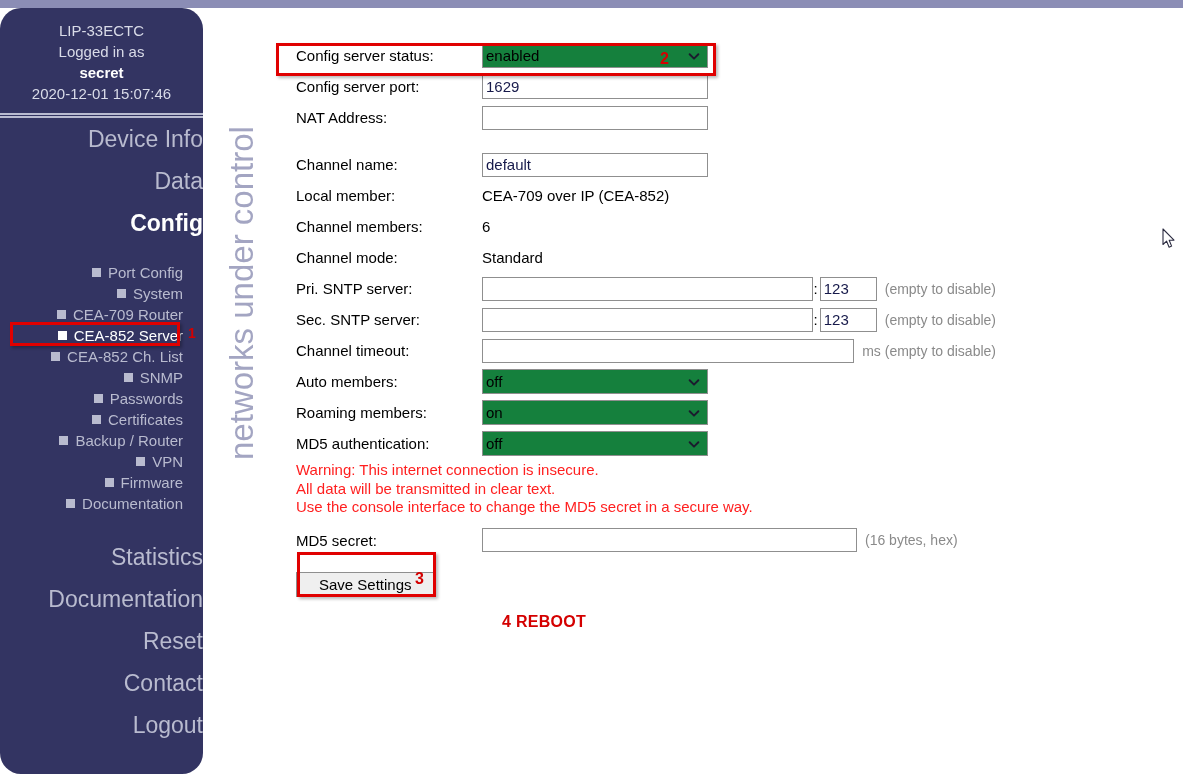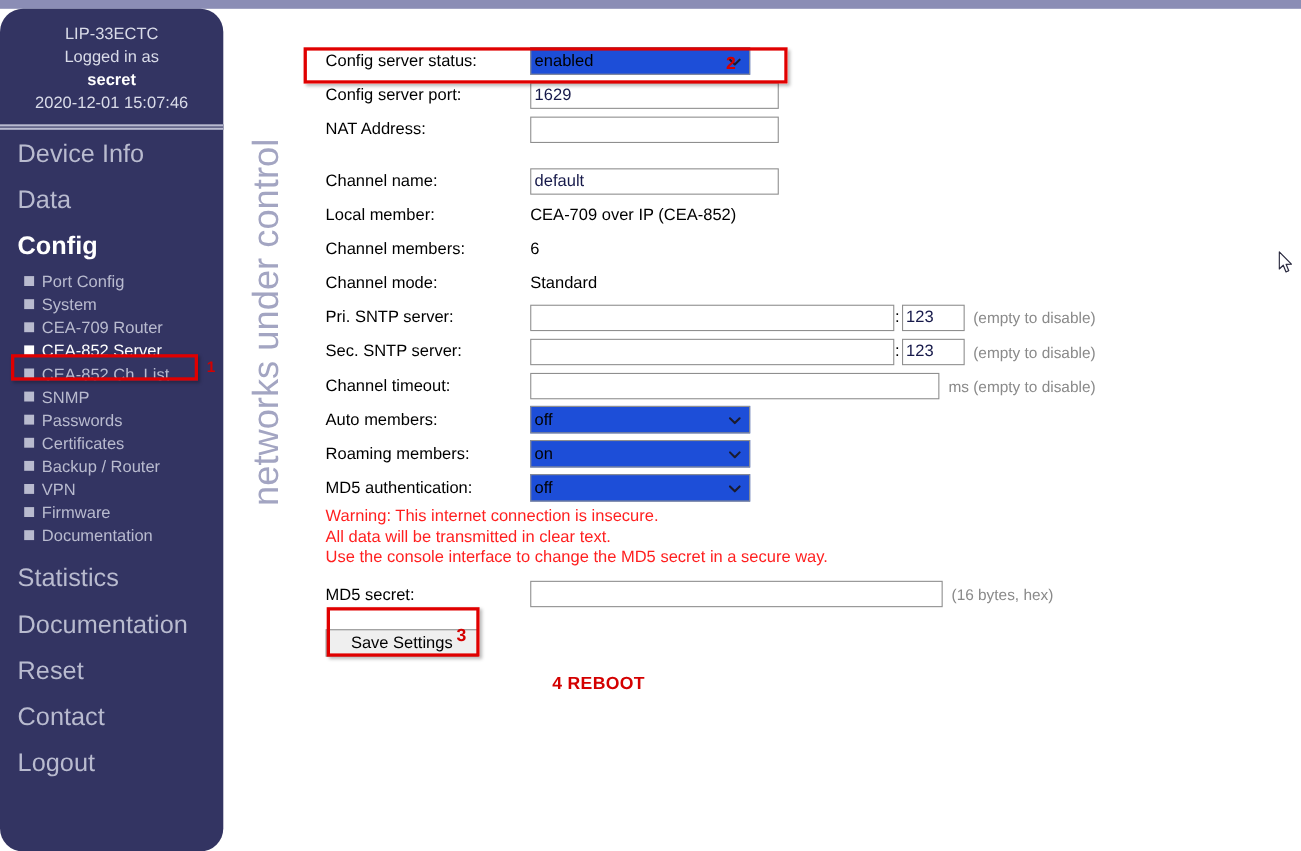--- a/index.html
+++ b/index.html
@@ -55,30 +55,32 @@
   }
 
   .nav-top {
     display: block;
     font-size: 23px;
     color: #b9bbcf;
     padding: 8px 0 8px 16px;
     line-height: 26px;
     text-decoration: none;
     cursor: pointer;
+    text-align: right;
   }
   .nav-top.current {
     color: #ffffff;
     font-weight: bold;
   }
 
   #sublist {
-    margin: 0;
-    padding: 2px 16px 6px 0;
+    margin: 16px;
+    padding: 2px 4px 6px 0;
     list-style: none;
+    text-align: right;
   }
   .sub-item {
     font-size: 15px;
     color: #b9bbcf;
     padding: 1.5px 0 1.5px 22px;
     line-height: 18px;
     white-space: nowrap;
     cursor: pointer;
     position: relative;
   }
@@ -184,24 +186,24 @@
     font-size: 15px;
     color: #16194a;
     padding: 0 3px;
     outline: none;
   }
   .fld.w-main { width: 226px; }
   .fld.w-wide { width: 376px; }
   .fld.w-port { width: 57px; }
   .sel {
     box-sizing: border-box;
-    width: 200px;
+    width: 226px;
     height: 25px;
     border: 1px solid #8f8f8f;
-    background: #1d4ed8;
+    background: #15803d;
     font-size: 15px;
     color: #000000;
     padding: 0 3px;
     display: flex;
     align-items: center;
     justify-content: space-between;
     cursor: pointer;
     position: relative;
   }
   .sel .chev {

